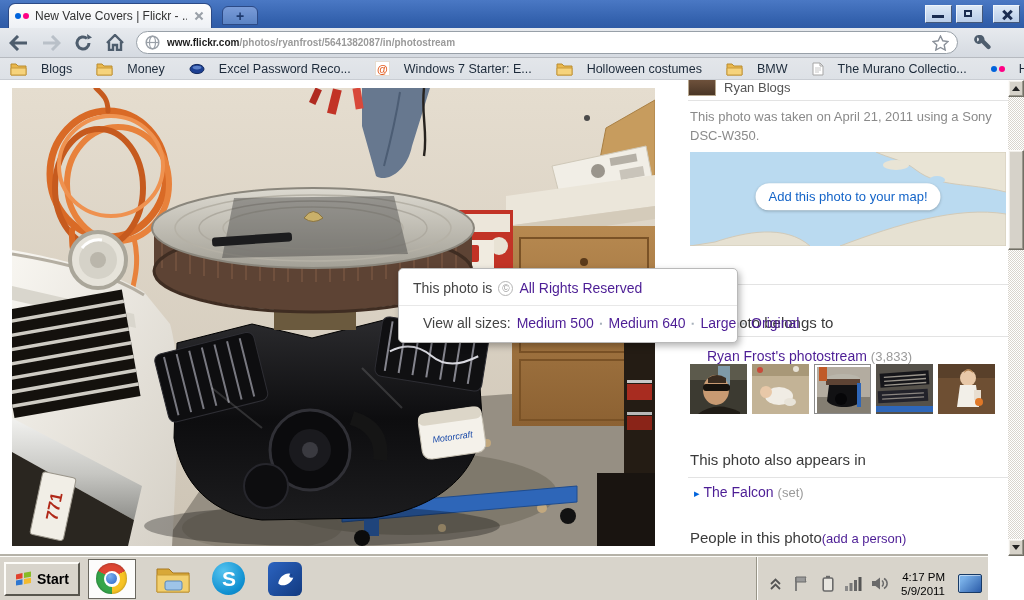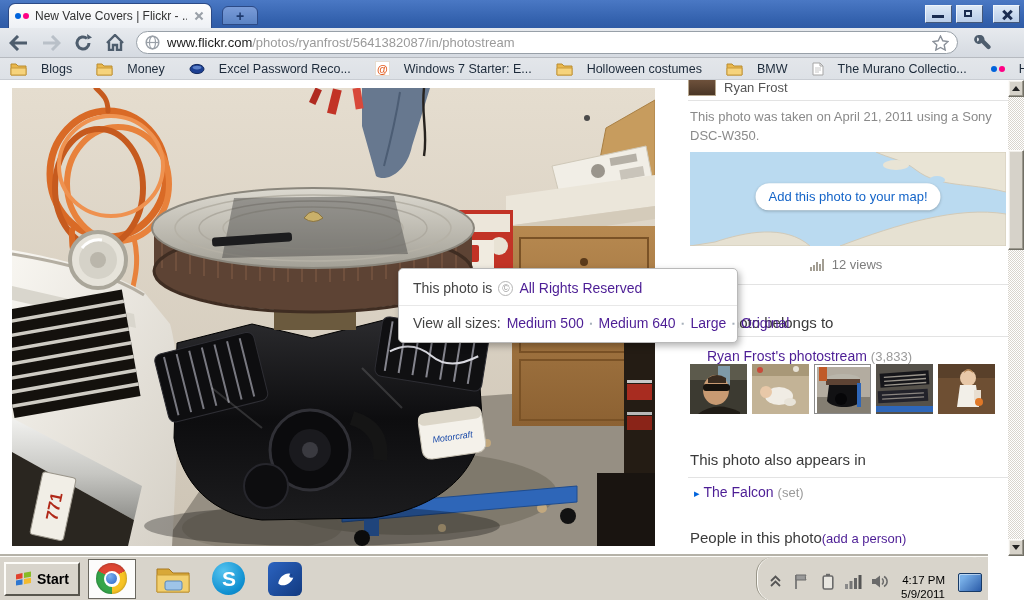--- a/index.html
+++ b/index.html
@@ -36,21 +36,21 @@
   .glyph-x::before,.glyph-x::after { content:""; position:absolute; left:12px; top:3px; width:3px; height:12px; background:#1a2c50; }
   .glyph-x::before { transform:rotate(45deg);} .glyph-x::after{ transform:rotate(-45deg);}
 
   
   .toolbar { position:absolute; left:0; top:28px; width:1024px; height:30px;
     background:linear-gradient(#e7eaee,#d5dae1); border-bottom:1px solid #b6bac0;
     display:flex; align-items:center; padding:0 8px; gap:10px; }
   .nav-ic { width:22px; height:22px; display:flex; align-items:center; justify-content:center; flex:none; }
   .omnibox { flex:1; height:23px; background:#fff; border:1px solid #98a0a8; border-radius:12px;
     display:flex; align-items:center; padding:0 8px; gap:7px; max-width:822px; }
-  .url { font-size:13px; white-space:nowrap; overflow:hidden; flex:1; }
+  .url { font-size:10px; white-space:nowrap; overflow:hidden; flex:1;font-weight:bold; }
   .url .host { color:#1b1b1b; } .url .path { color:#9a9a9a; }
   .wrench-wrap { width:26px; height:22px; display:flex; align-items:center; justify-content:center; }
 
   
   .bmbar { position:absolute; left:0; top:58px; width:1024px; height:22px;
     background:linear-gradient(#e3e6ea,#dde1e6); border-bottom:1px solid #c9cdd3;
     display:flex; align-items:center; padding:0 10px; gap:24px; }
   .bm { display:flex; align-items:center; gap:14px; font-size:12.5px; color:#1c2a3a; white-space:nowrap; }
 
   
@@ -83,21 +83,21 @@
   .falcon-row .tri { color:#0063dc; font-size:11px; margin-right:4px; }
   .falcon-row .note { color:#9a9a9a; font-size:13px; margin-left:4px; }
   .people-h { position:absolute; left:2px; top:449px; }
   .people-h .add { font-size:13px; }
 
   
   .popup { position:absolute; left:398px; top:188px; width:340px; background:#fff;
     border:1px solid #b9b9b9; border-radius:5px; box-shadow:2px 3px 7px rgba(0,0,0,.3);
     font-size:14px; color:#444; z-index:30; }
   .popup .row1 { padding:11px 14px 9px; display:flex; align-items:center; gap:6px; border-bottom:1px solid #e8e8e8; }
-  .popup .row2 { padding:9px 14px 11px; display:flex; align-items:center; gap:6px; white-space:nowrap; }
+  .popup .row2 { padding:9px 24px 11px; display:flex; align-items:center; gap:6px; white-space:nowrap; }
   .cpy { color:#9a9a9a; border:1px solid #b5b5b5; border-radius:50%; width:15px; height:15px;
     font-size:10px; display:inline-flex; align-items:center; justify-content:center; }
   .sqsep { color:#a7b0ba; font-size:8px; }
 
   
   .vscroll { position:absolute; right:0; top:0; width:16px; height:476px;
     background:repeating-conic-gradient(#ffffff 0 25%, #d9d5cd 0 50%) 0 0/2px 2px; }
   .sbtn,.sthumb { position:absolute; left:0; width:16px; background:#d6d2c9;
     border:1px solid #716f65; border-top-color:#fdfcfa; border-left-color:#fdfcfa;
     box-shadow:inset -1px -1px 0 #9a978d, inset 1px 1px 0 #efede8; }
@@ -121,22 +121,22 @@
   .chrome-ball::before { content:""; position:absolute; left:7.5px; top:7.5px; width:16px; height:16px;
     border-radius:50%; background:#fff; }
   .chrome-ball::after { content:""; position:absolute; left:10px; top:10px; width:11px; height:11px;
     border-radius:50%; background:radial-gradient(circle at 35% 30%, #7db2f0, #2a66c8); }
   .task-ic { margin-left:18px; width:38px; height:36px; display:flex; align-items:center; justify-content:center; }
   .skype-ball { width:33px; height:33px; border-radius:50%;
     background:radial-gradient(circle at 35% 28%, #55c3ef, #0e8fd0 70%, #0b78b6);
     color:#fff; font-weight:bold; font-size:21px; display:flex; align-items:center; justify-content:center; }
   .bird-app { width:34px; height:34px; border-radius:6px;
     background:linear-gradient(135deg,#2b63c0,#123a80); display:flex; align-items:center; justify-content:center; }
-  .tray { margin-left:auto; height:44px; display:flex; align-items:flex-start; gap:9px; padding:16px 6px 0 10px;
-    border-left:1px solid #989588; box-shadow:inset 1px 0 0 #fdfcf8;border-radius:17px; }
+  .tray { margin-left:auto; height:44px; display:flex; align-items:center; gap:9px; padding:10px 6px 0 10px;
+    border-left:1px solid #989588; box-shadow:inset 1px 0 0 #fdfcf8; }
   .tray-ic { width:17px; height:17px; display:flex; align-items:center; justify-content:center; }
   .clock { text-align:right; font-size:11.5px; color:#000; line-height:14px; padding:0 4px; }
   .desk-ic { width:24px; height:19px; border:1px solid #173a66; border-radius:2px;
     background:linear-gradient(135deg,#79b0e8 20%,#2a5ba8); box-shadow:inset 1px 1px 0 rgba(255,255,255,.5); }
 
   svg { display:block; }
 </style>
 </head>
 <body>
 
@@ -439,48 +439,38 @@
           <text x="440" y="352" text-anchor="middle" font-size="9" font-style="italic" fill="#1a4aa8">Motorcraft</text>
         </g>
 
         <circle cx="575" cy="30" r="3" fill="#4a4a4a"></circle>
       </svg>
     </div>
 
     <div class="sidebar">
       <div class="owner-row">
         <div class="avatar"></div>
-        <span class="owner-name">Ryan Frost</span>
+        <span class="owner-name">Ryan Blogs</span>
       </div>
       <div class="divider" style="top:20px"></div>
 
       <div class="taken">This photo was taken on April 21, 2011 using a Sony DSC-W350.</div>
 
       <div class="map">
         <svg width="316" height="94" viewBox="0 0 316 94">
           <rect width="316" height="94" fill="#badaf0"></rect>
           <path d="M186,0 L316,0 L316,40 C276,30 250,36 226,18 C214,8 198,6 186,0 Z" fill="#e9e4d5" stroke="#d2cab8"></path>
           <ellipse cx="206" cy="13" rx="13" ry="5" fill="#e9e4d5"></ellipse>
           <ellipse cx="247" cy="28" rx="8" ry="4" fill="#badaf0"></ellipse>
           <path d="M150,94 L316,94 L316,62 C268,54 208,72 150,94 Z" fill="#e6e1d2" stroke="#d2cab8"></path>
           <path d="M0,94 L120,94 C95,72 55,80 25,90 Z" fill="#e6e1d2" stroke="#d2cab8"></path>
         </svg>
         <span class="map-btn">Add this photo to your map!</span>
       </div>
 
-      <div class="views-row">
-        <svg width="15" height="13" viewBox="0 0 15 13">
-          <rect x="0" y="9" width="2" height="4" fill="#a39e93"></rect>
-            <rect x="3" y="7" width="2" height="6" fill="#a39e93"></rect>
-          <rect x="6" y="4" width="2" height="9" fill="#a39e93"></rect>
-            <rect x="9" y="6" width="2" height="7" fill="#a39e93"></rect>
-          <rect x="12" y="1" width="2" height="12" fill="#a39e93"></rect>
-        </svg>
-        <span>12 views</span>
-      </div>
       <div class="divider" style="top:204px"></div>
 
       <div class="h2 belongs-h">This photo belongs to</div>
       <div class="divider" style="top:256px"></div>
 
       <div class="stream-row">
         <a class="link stream-link">Ryan Frost's photostream</a><span class="cnt">(3,833)</span>
       </div>
 
       <div class="thumbs">

